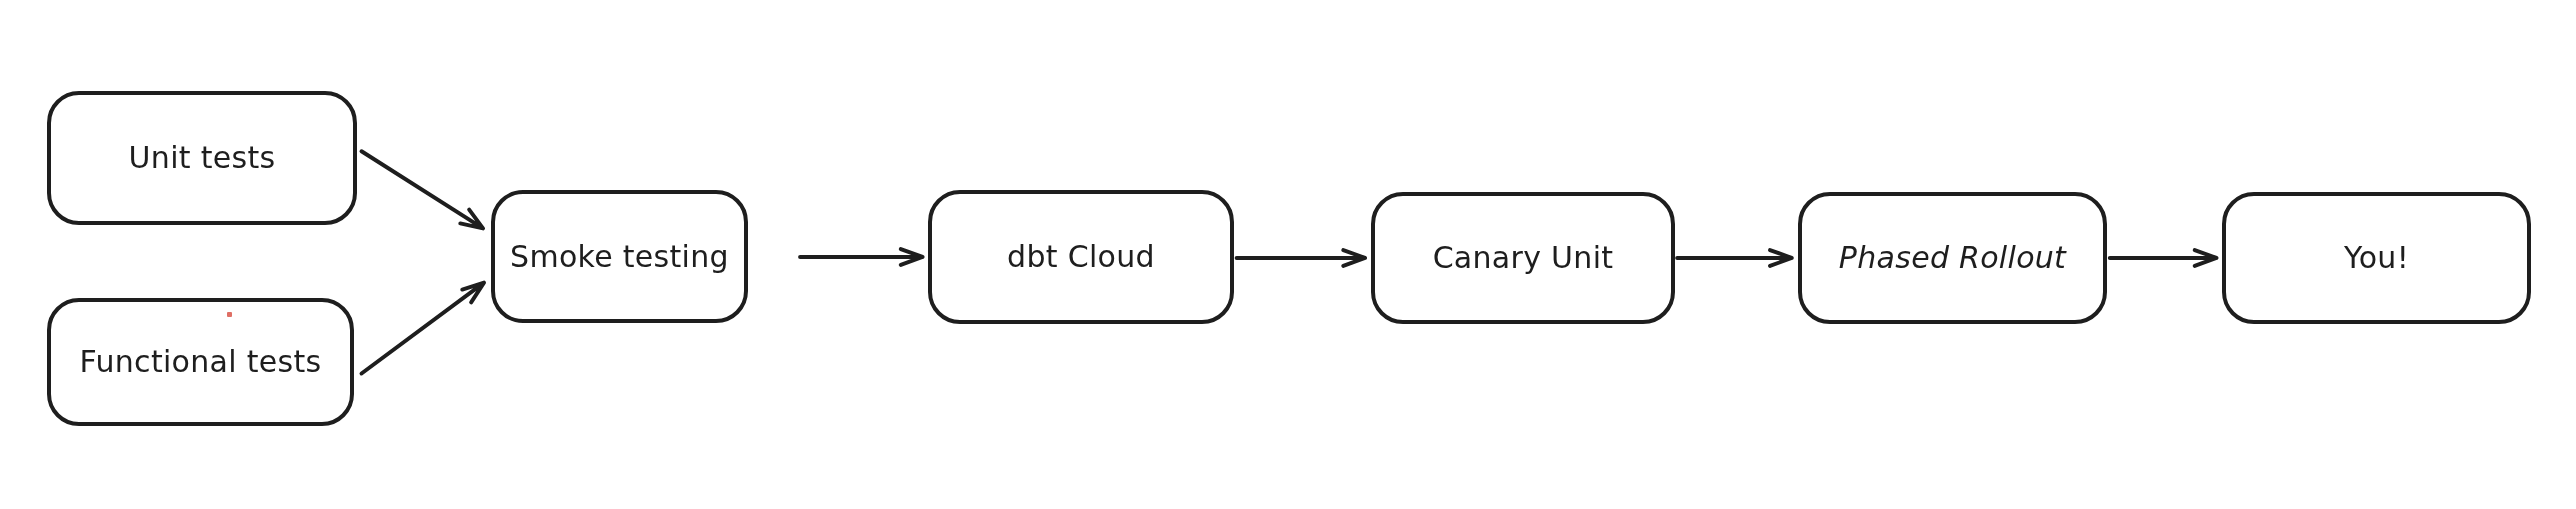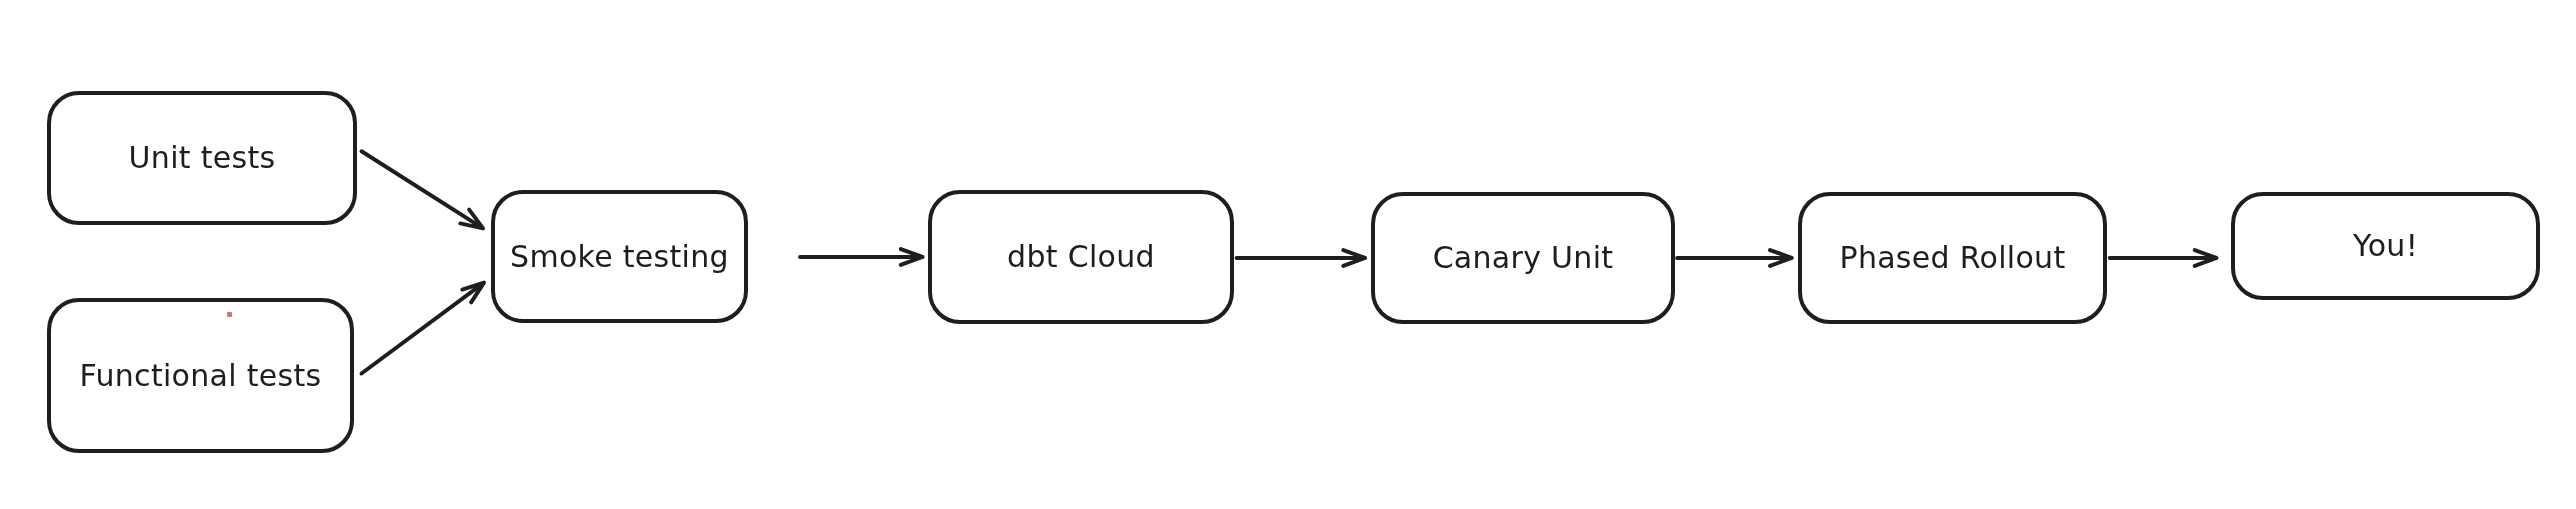--- a/index.html
+++ b/index.html
@@ -28,26 +28,26 @@
     text-align: center;
     color: #1e1e1e;
     font-size: 30px;
     line-height: 1.45;
     letter-spacing: 0.3px;
     white-space: nowrap;
   }
   .node .label { display: block; }
   
   #n-unit    { left: 47px;   top: 91px;  width: 310px; height: 134px; }
-  #n-func    { left: 47px;   top: 298px; width: 307px; height: 155px; }
+  #n-func    { left: 47px;   top: 298px; width: 307px; height: 128px; }
   #n-smoke   { left: 491px;  top: 190px; width: 257px; height: 133px; }
   #n-dbt     { left: 928px;  top: 190px; width: 306px; height: 134px; white-space: normal; }
   #n-canary  { left: 1371px; top: 192px; width: 304px; height: 132px; }
-  #n-phased  { left: 1798px; top: 192px; width: 309px; height: 132px; }
-  #n-you     { left: 2222px; top: 192px; width: 309px; height: 108px; margin-left: 9px; }
+  #n-phased  { left: 1798px; top: 192px; width: 309px; height: 132px; font-style: italic; }
+  #n-you     { left: 2222px; top: 192px; width: 309px; height: 132px; }
 
   svg.arrows {
     position: absolute;
     left: 0; top: 0;
     width: 2576px;
     height: 510px;
   }
   svg.arrows path {
     stroke: #1e1e1e;
     stroke-width: 4;

